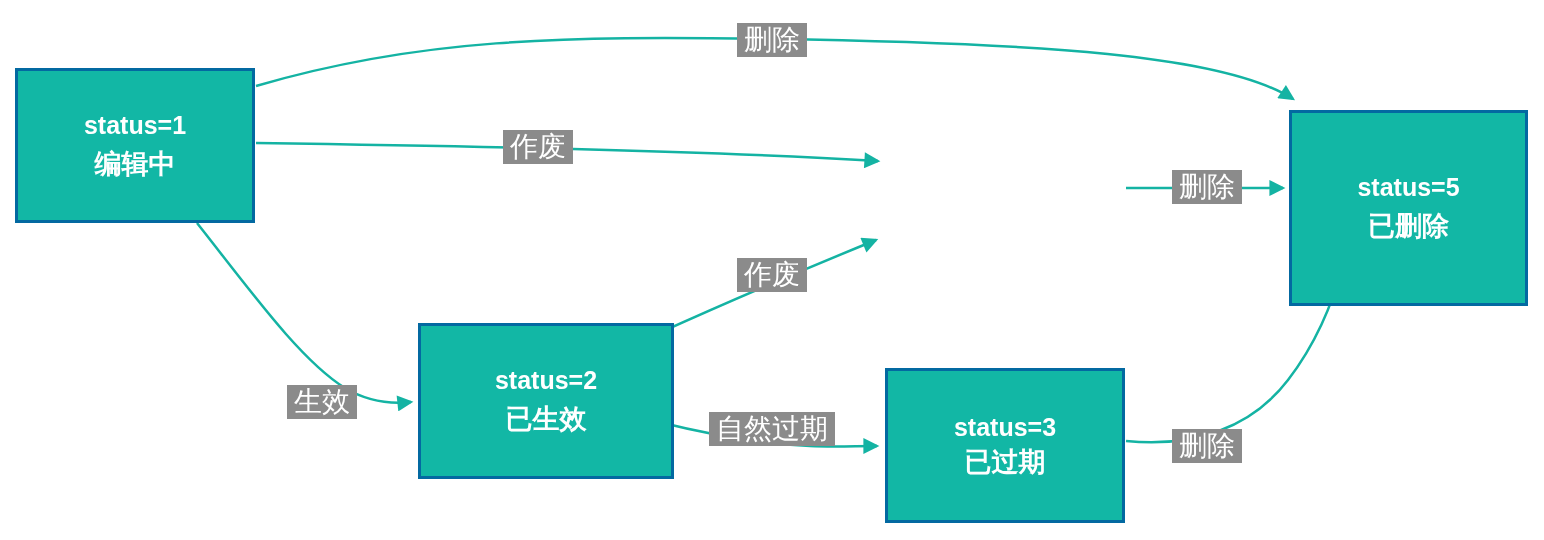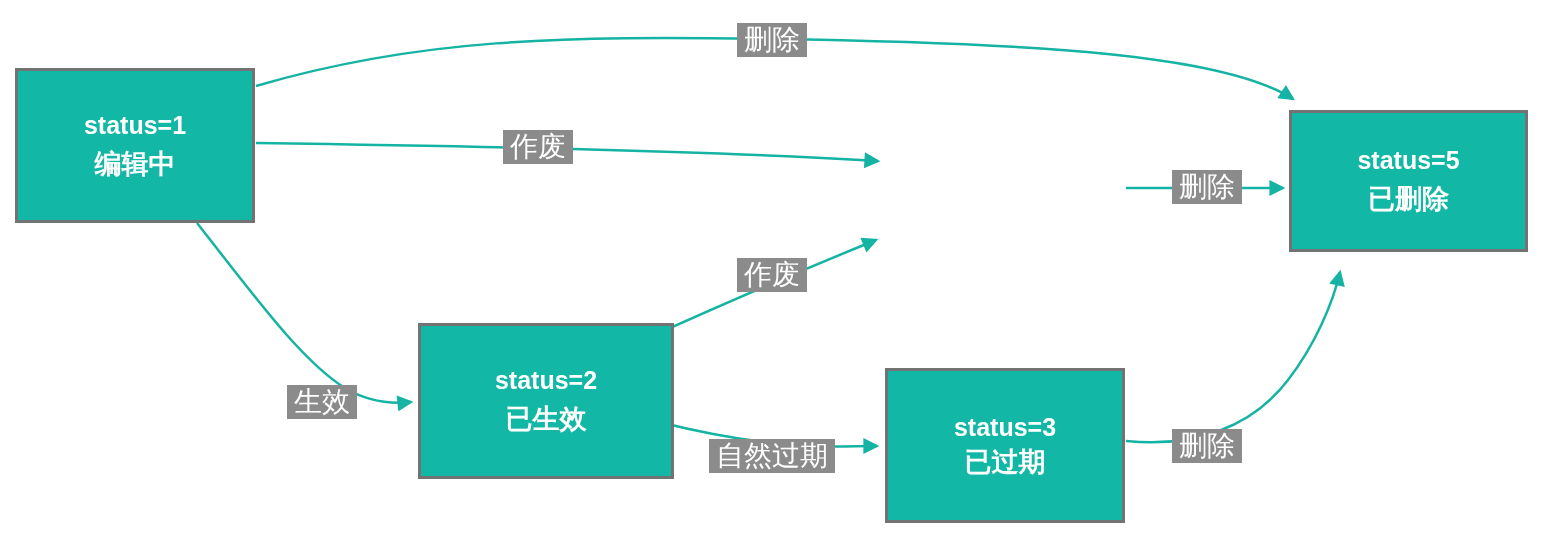--- a/index.html
+++ b/index.html
@@ -23,21 +23,21 @@
     height: 540px;
   }
   .node {
     position: absolute;
     display: flex;
     flex-direction: column;
     align-items: center;
     justify-content: center;
     gap: 10px;
     background: #12b7a5;
-    border: 3px solid #737373;
+    border: 3px solid #0369a1;
     box-sizing: border-box;
     color: #ffffff;
     text-align: center;
     z-index: 2;
   }
   .node .status-line {
     font-size: 25px;
     font-weight: bold;
     line-height: 30px;
   }
@@ -90,32 +90,32 @@
     <span class="status-line">status=2</span>
     <span class="cn-line">已生效</span>
   </div>
 
   <div class="node" style="left:885px; top:368px; width:240px; height:155px;gap:6px;">
     <span class="status-line">status=3</span>
     <span class="cn-line">已过期</span>
   </div>
 
 
-  <div class="node" style="left:1289px; top:110px; width:239px; height:142px;">
+  <div class="node" style="left:1289px; top:110px; width:239px; height:196px;">
     <span class="status-line">status=5</span>
     <span class="cn-line">已删除</span>
   </div>
 
   <div class="edge-label" style="left:772px; top:40px;">删除</div>
 
   <div class="edge-label" style="left:538px; top:147px;">作废</div>
 
   <div class="edge-label" style="left:322px; top:402px;">生效</div>
 
   <div class="edge-label" style="left:772px; top:275px;">作废</div>
 
-  <div class="edge-label" style="left:772px; top:456px;">自然过期</div>
+  <div class="edge-label" style="left:772px; top:429px;">自然过期</div>
 
   <div class="edge-label" style="left:1207px; top:187px;">删除</div>
 
   <div class="edge-label" style="left:1207px; top:446px;">删除</div>
 
 </div>
 
 </body></html>

